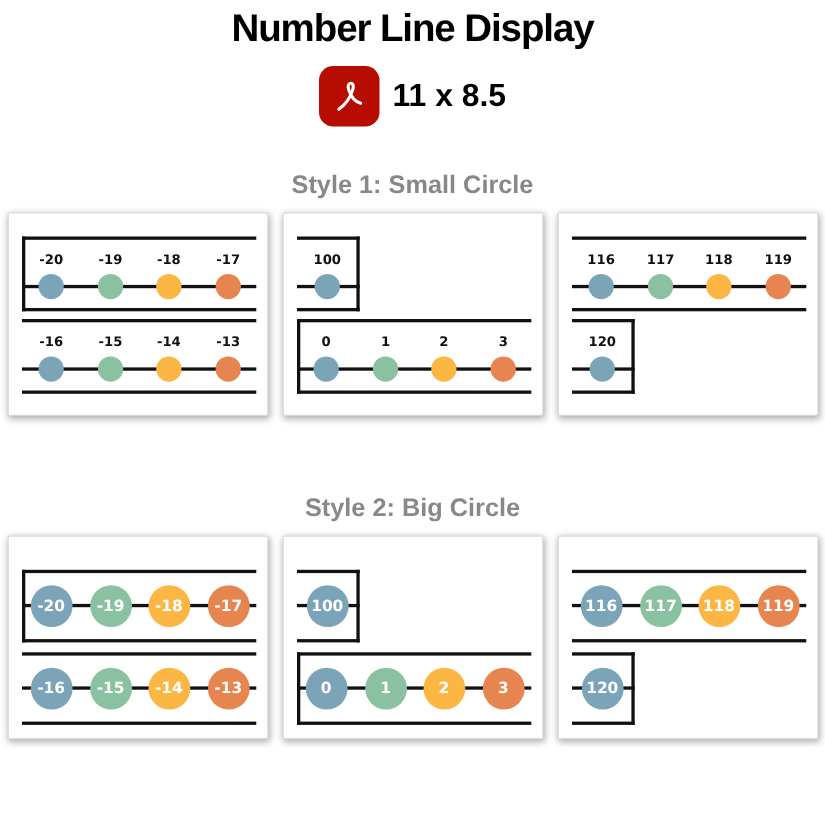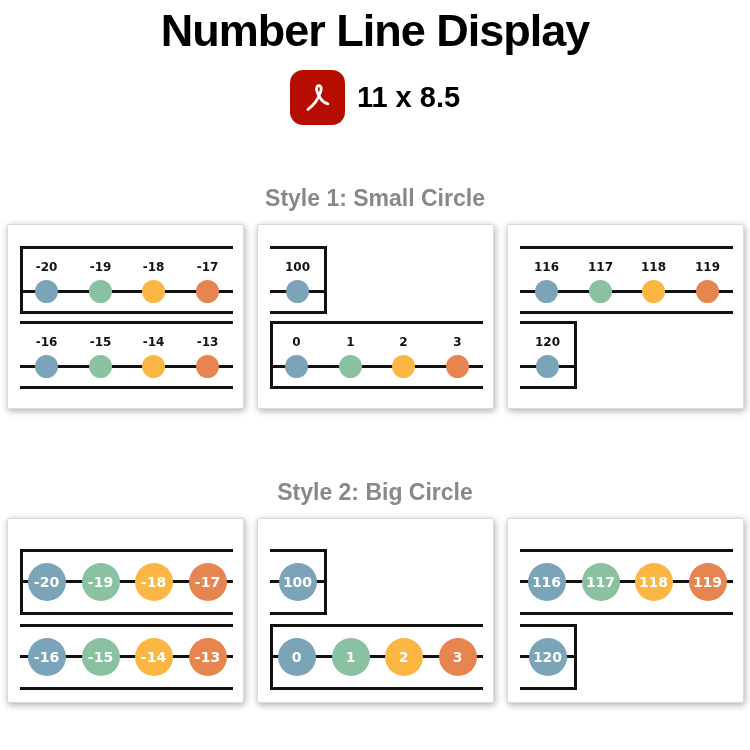--- a/index.html
+++ b/index.html
@@ -2,37 +2,37 @@
 <html><head>
 <meta charset="utf-8">
 <style>
   html,body{margin:0;padding:0;background:#ffffff;}
   body{
     width:750px;height:750px;overflow:hidden;position:relative;
     font-family:"Liberation Sans", sans-serif;
   }
   .page-title{
     margin:8px 0 0 0;text-align:center;
-    font-size:45px;font-weight:bold;color:#000;line-height:1.0;
+    font-size:35px;font-weight:bold;color:#000;line-height:1.0;
     letter-spacing:-1px;
   }
   .subtitle-row{
     margin-top:16px;display:flex;justify-content:center;align-items:center;gap:12px;
     height:56px;
   }
   .pdf-icon{
     width:55px;height:55px;border-radius:13px;background:#B70D00;
     display:flex;align-items:center;justify-content:center;flex:0 0 auto;
   }
   .pdf-icon svg{width:40px;height:40px;display:block;}
   .page-size{font-size:29px;font-weight:bold;color:#000;}
   .section-title{
     margin:0;text-align:center;font-size:23px;font-weight:bold;color:#888;
   }
-  .section-title.s1{margin-top:60px;}
+  .section-title.s1{margin-top:39px;}
   .section-title.s2{margin-top:70px;}
   .panel-grid{
     margin-top:12px;display:flex;justify-content:center;gap:13px;
   }
   .panel{
     width:237px;height:185px;background:#fff;position:relative;
     border:1px solid #dadada;border-radius:2px;box-sizing:border-box;
     box-shadow:1px 2px 7px rgba(0,0,0,0.33);
   }
   .nl-line{position:absolute;height:3px;background:#111;}

